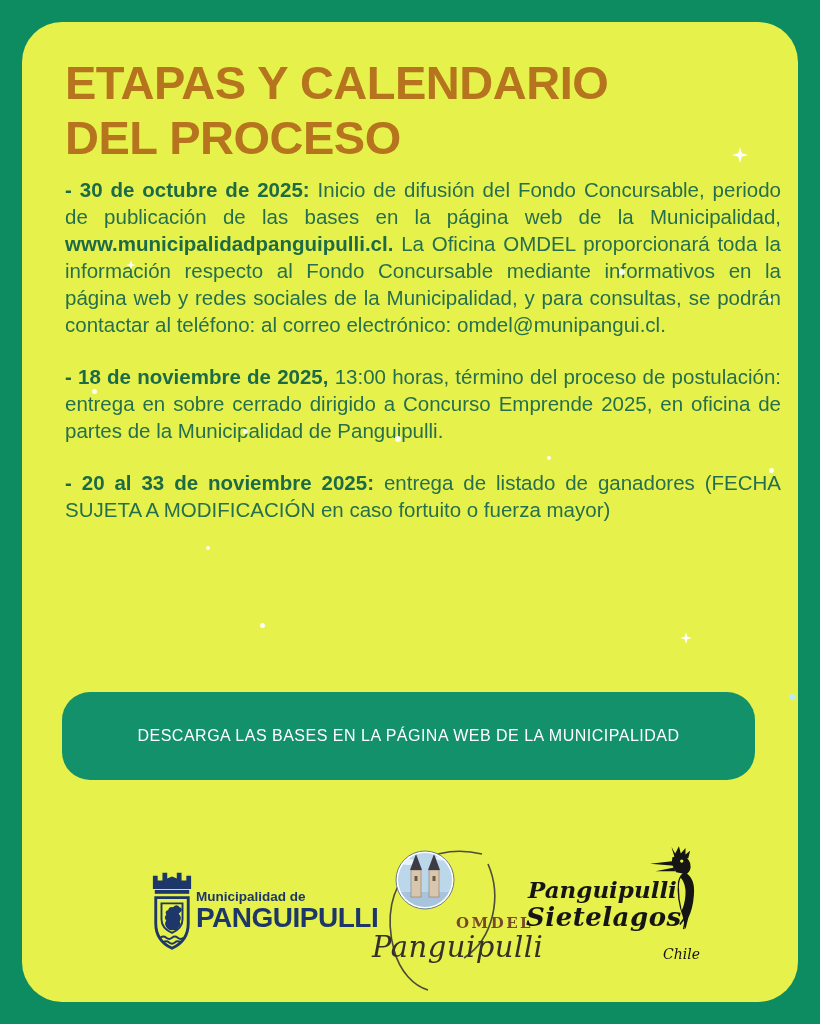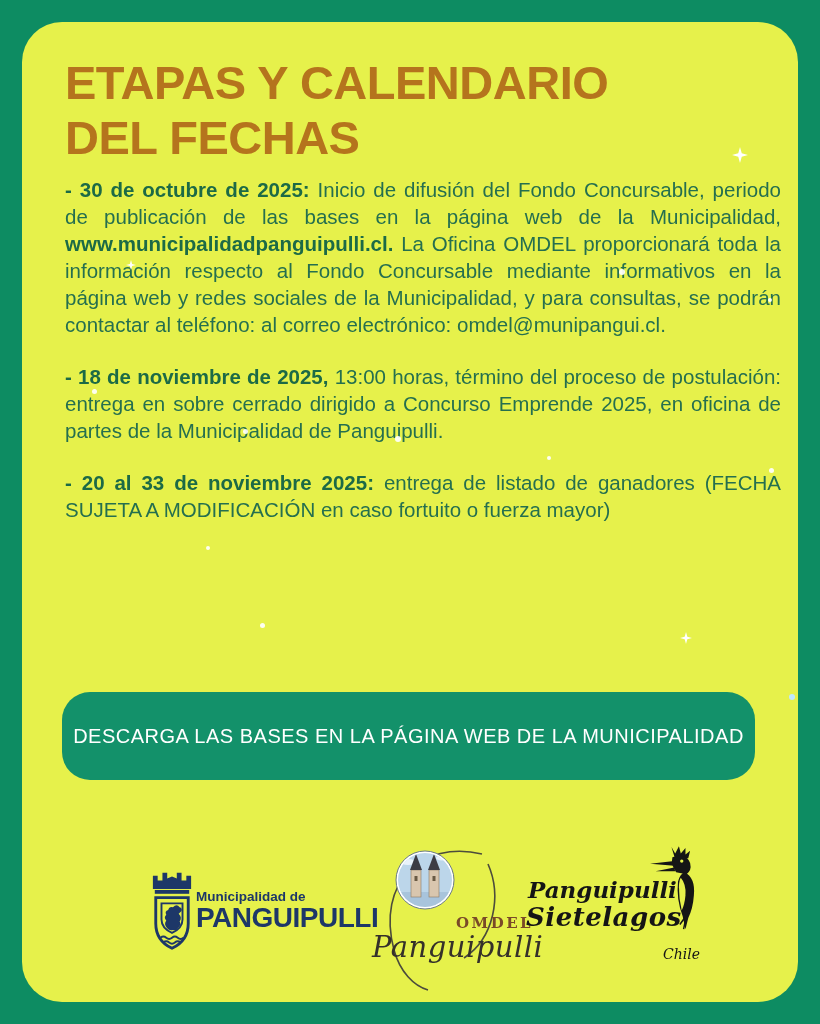--- a/index.html
+++ b/index.html
@@ -22,21 +22,21 @@
   .title{color:var(--brown);font-size:47px;line-height:1.17;font-weight:bold;letter-spacing:-0.5px;}
   .subtitle{color:var(--brown);font-size:33px;line-height:1.28;font-weight:bold;margin-top:6px;max-width:480px;}
 
   .para{margin-top:10px;color:var(--text);font-size:20.5px;line-height:1.32;text-align:justify;}
   .para + .para{margin-top:25px;}
   .para strong{color:var(--text-bold);font-weight:bold;}
 
   .banner{position:absolute;left:40px;top:670px;width:693px;height:88px;background:var(--banner);
           border-radius:28px;display:flex;flex-direction:column;align-items:center;justify-content:center;
           gap:5px;color:#ffffff;}
-  .banner-line1{font-size:20px;letter-spacing:0.5px;}
+  .banner-line1{font-size:16px;letter-spacing:0.5px;}
   .banner-line2{font-size:20.5px;font-weight:bold;letter-spacing:0.3px;}
 
   
   .logo{position:absolute;}
   .logo-muni{left:126px;top:846px;display:flex;align-items:center;gap:0;color:var(--navy);}
   .muni-line1{font-size:13.5px;font-weight:bold;line-height:1;}
   .muni-line2{font-size:28px;font-weight:bold;letter-spacing:-0.5px;line-height:1.05;}
 
   .logo-omdel{left:348px;top:816px;width:152px;height:162px;text-align:right;}
   .logo-omdel svg{position:absolute;left:0;top:0;}
@@ -56,21 +56,21 @@
   .sp-star{background:#ffffff;clip-path:polygon(50% 0,61% 39%,100% 50%,61% 61%,50% 100%,39% 61%,0 50%,39% 39%);}
   .sp-dot{background:rgba(255,255,255,0.92);border-radius:50%;}
   .sp-dot-blue{background:#bfe8ff;border-radius:50%;}
 </style>
 </head>
 <body>
 
 <div class="frame">
   <div class="card">
 
-    <h1 class="title"><span>ETAPAS Y CALENDARIO</span><br><span>DEL FECHAS</span></h1>
+    <h1 class="title"><span>ETAPAS Y CALENDARIO</span><br><span>DEL PROCESO</span></h1>
 
 
     <p class="para">
       <strong>- 30 de octubre de 2025:</strong>
       <span>Inicio de difusión del Fondo Concursable, periodo de publicación de las bases en la página web de la Municipalidad,</span>
       <strong>www.municipalidadpanguipulli.cl.</strong>
       <span>La Oficina OMDEL proporcionará toda la información respecto al Fondo Concursable mediante informativos en la página web y redes sociales de la Municipalidad, y para consultas, se podrán contactar al teléfono: al correo electrónico: omdel@munipangui.cl.</span>
     </p>
 
     <p class="para">

